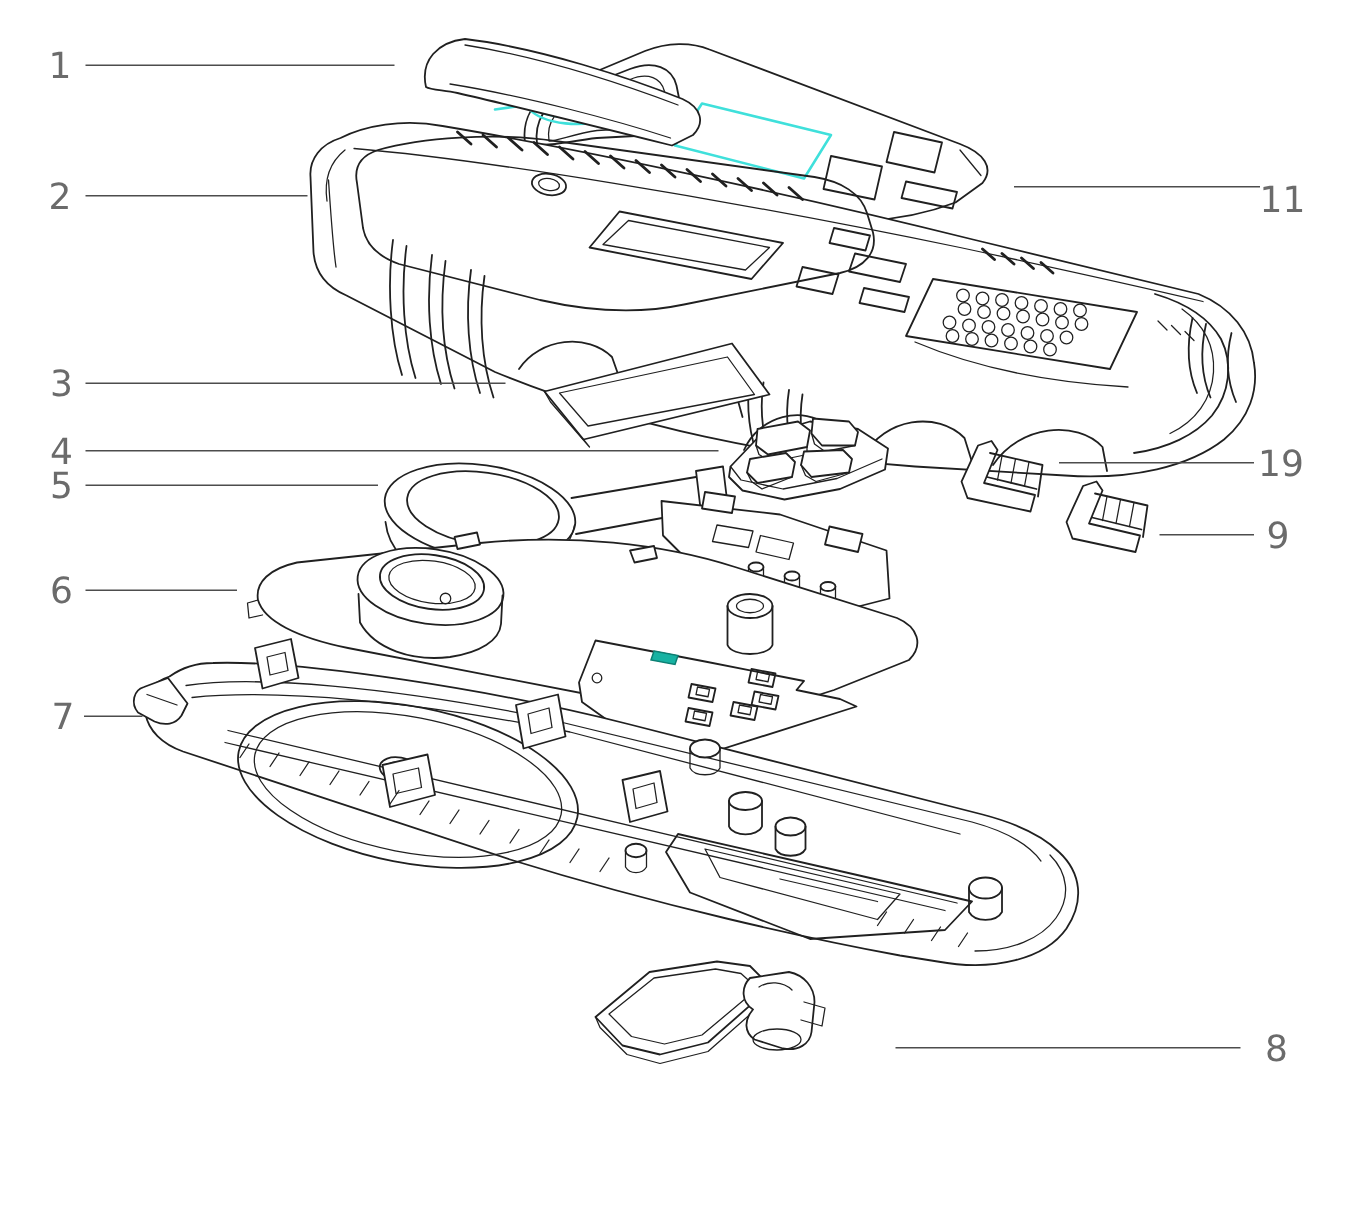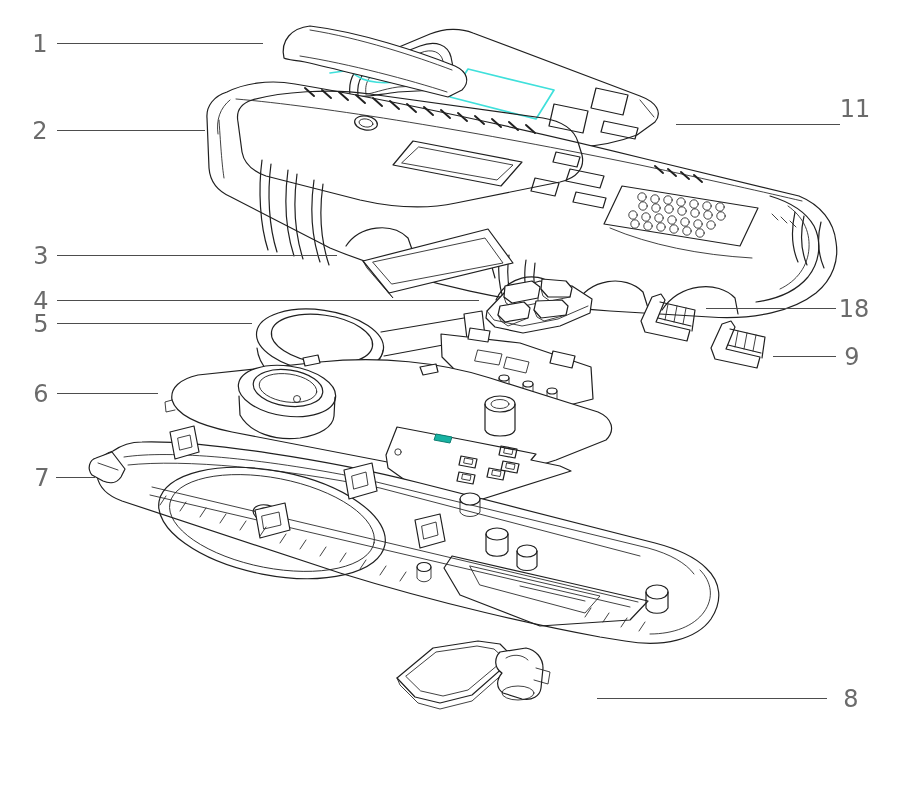--- a/index.html
+++ b/index.html
@@ -360,16 +360,16 @@
 
   <span class="callout" style="left:40px;top:44px">1</span>
   <span class="callout" style="left:40px;top:131px">2</span>
   <span class="callout" style="left:41px;top:256px">3</span>
   <span class="callout" style="left:41px;top:301px">4</span>
   <span class="callout" style="left:41px;top:324px">5</span>
   <span class="callout" style="left:41px;top:394px">6</span>
   <span class="callout" style="left:42px;top:478px">7</span>
   <span class="callout" style="left:851px;top:699px">8</span>
   <span class="callout" style="left:852px;top:357px">9</span>
-  <span class="callout" style="left:854px;top:309px">18</span>
-  <span class="callout" style="left:855px;top:109px">11</span>
+  <span class="callout" style="left:854px;top:309px">19</span>
+  <span class="callout" style="left:855px;top:133px">11</span>
 
 </div>
 
 </body></html>

